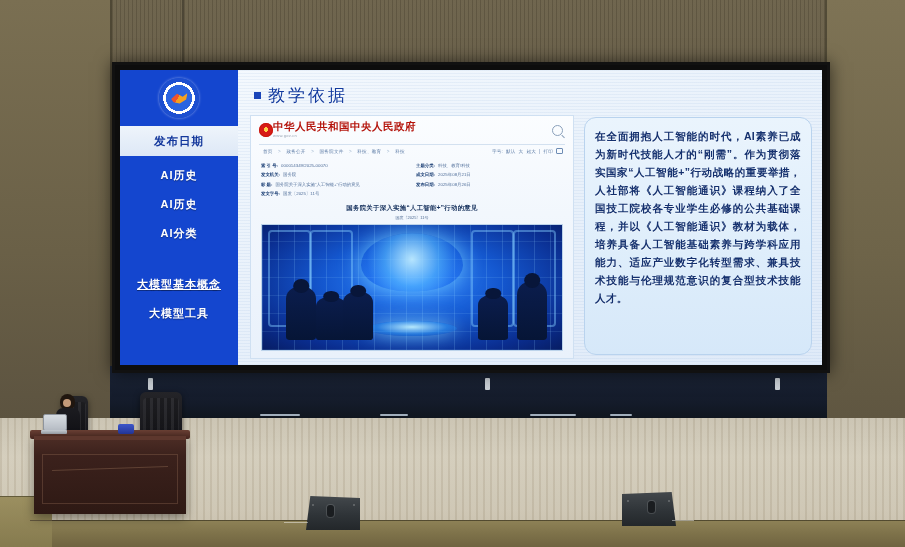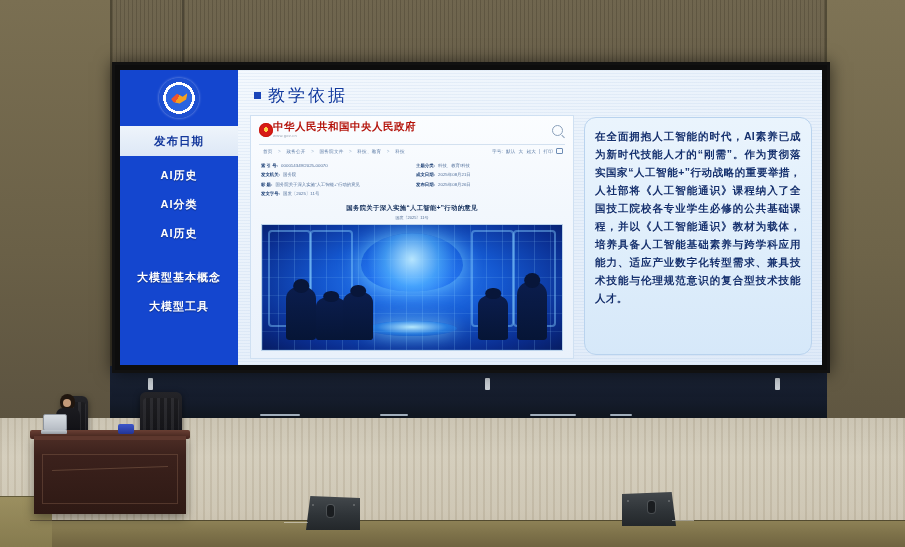--- a/index.html
+++ b/index.html
@@ -60,21 +60,21 @@
     background:linear-gradient(120deg,#f0532a 0 45%,#f6a11e 45% 100%);
     clip-path:polygon(4% 58%,38% 14%,72% 40%,100% 8%,92% 62%,54% 96%,18% 86%);}
   .logo .ringtxt{position:absolute;inset:0;border-radius:50%;}
 
   .course-head{height:30px;background:linear-gradient(180deg,#eef4fb,#dde8f6);
     display:flex;align-items:center;justify-content:center;
     color:#14389c;font-weight:bold;font-size:11.5px;letter-spacing:1px;}
   .nav{flex:1;background:#1446cf;padding-top:6px;display:flex;flex-direction:column;gap:1px;}
   .nav-item{color:#ffffff;font-weight:bold;font-size:11px;letter-spacing:1px;
     text-align:center;padding:7px 4px;line-height:1.25;text-shadow:0 1px 1px rgba(0,0,0,.35);}
-  .nav-item.gap{margin-top:16px;}
+  .nav-item.gap{margin-top:23px;text-decoration:underline;}
   .nav-spacer{flex:1;}
 
   
   .main{flex:1;position:relative;padding:8px 8px 6px 12px;display:flex;flex-direction:column;min-width:0;}
   .slide-title{display:flex;align-items:center;gap:7px;margin:6px 0 8px 4px;}
   .bullet-sq{width:7px;height:7px;background:#1a45b8;}
   .slide-title-text{color:#123a9e;font-size:17px;font-weight:normal;letter-spacing:3px;
     text-shadow:0 1px 2px rgba(255,255,255,.8);}
 
   .content-row{flex:1;display:flex;gap:10px;min-height:0;}
@@ -220,22 +220,22 @@
 
         <div class="sidebar">
           <div class="logo-box">
             <div class="logo">
                 <span class="ringtxt"></span>
               </div>
           </div>
           <div class="course-head">发布日期</div>
           <div class="nav">
             <div class="nav-item">AI历史</div>
+            <div class="nav-item">AI历史</div>
             <div class="nav-item">AI分类</div>
-            <div class="nav-item">AI历史</div>
             <div class="nav-item gap">大模型基本概念</div>
             <div class="nav-item">大模型工具</div>
             <div class="nav-spacer"></div>
           </div>
         </div>
 
         <div class="main">
           <div class="slide-title">
             <span class="bullet-sq"></span>
             <span class="slide-title-text">教学依据</span>

